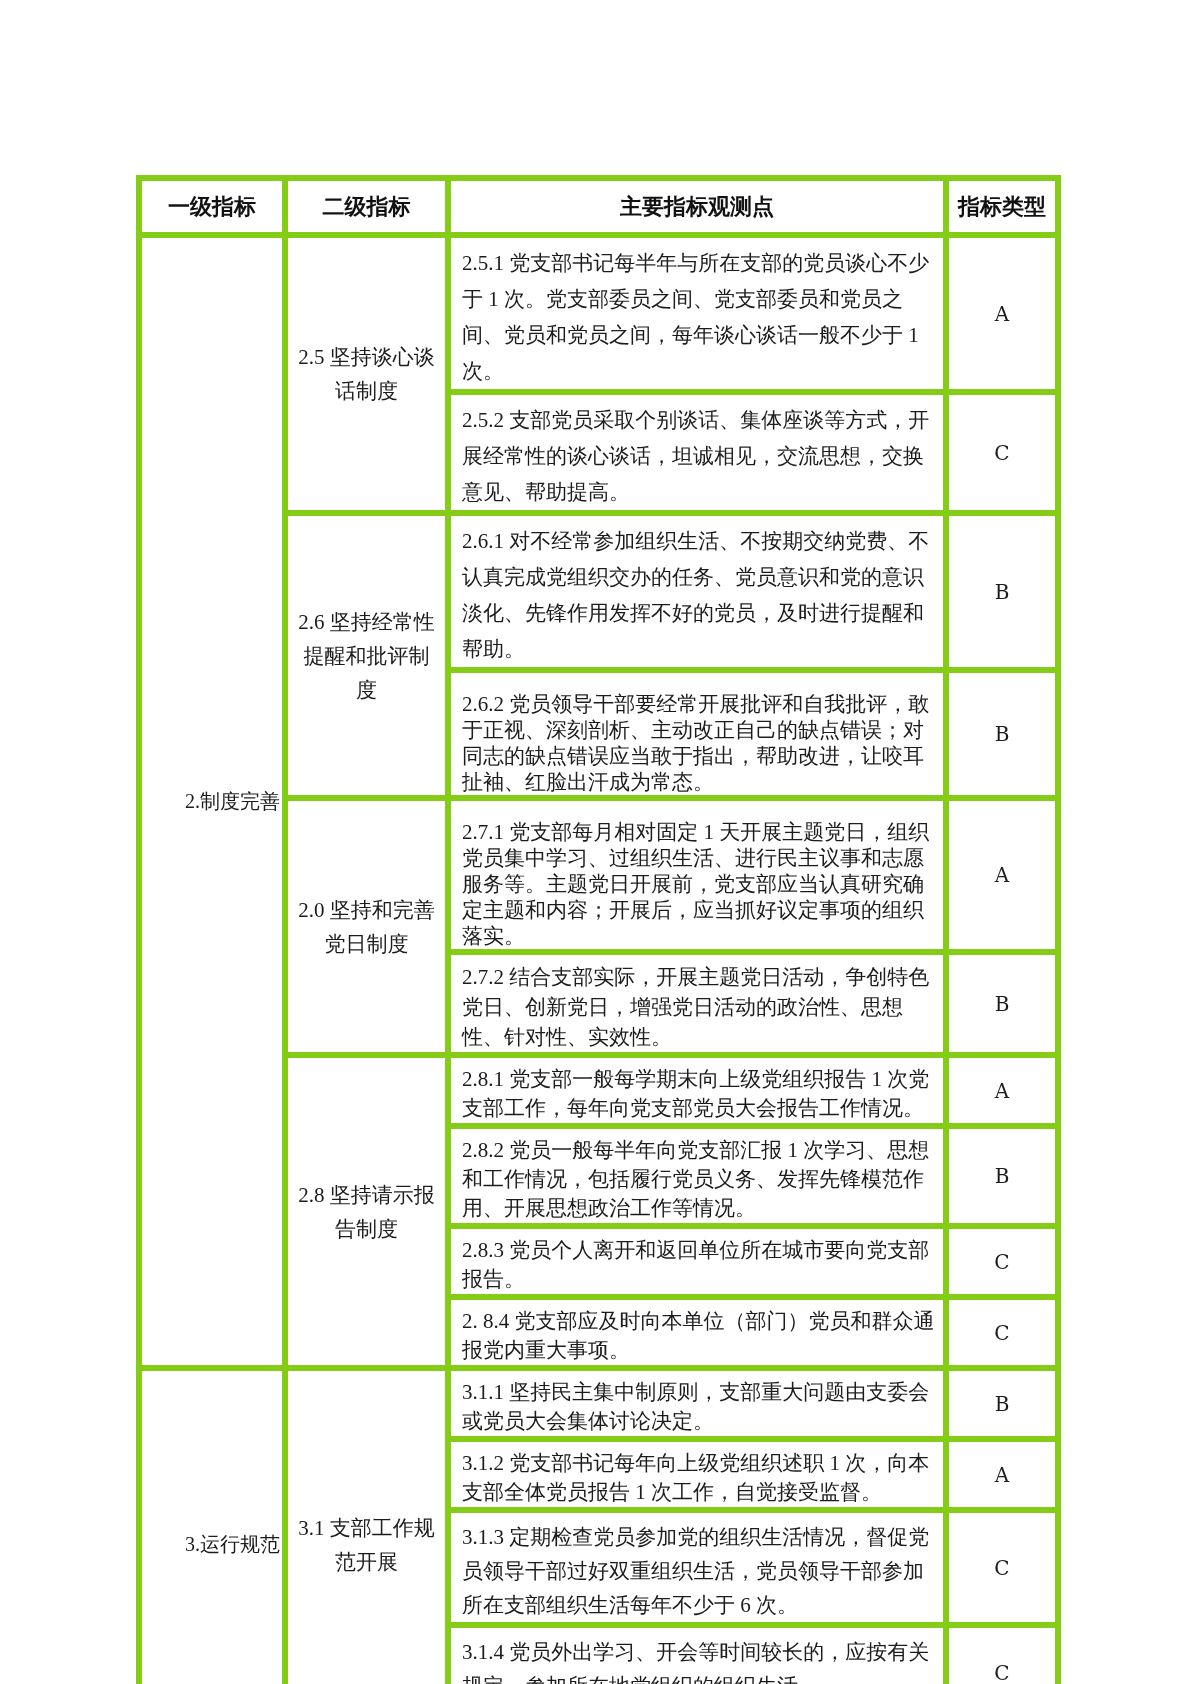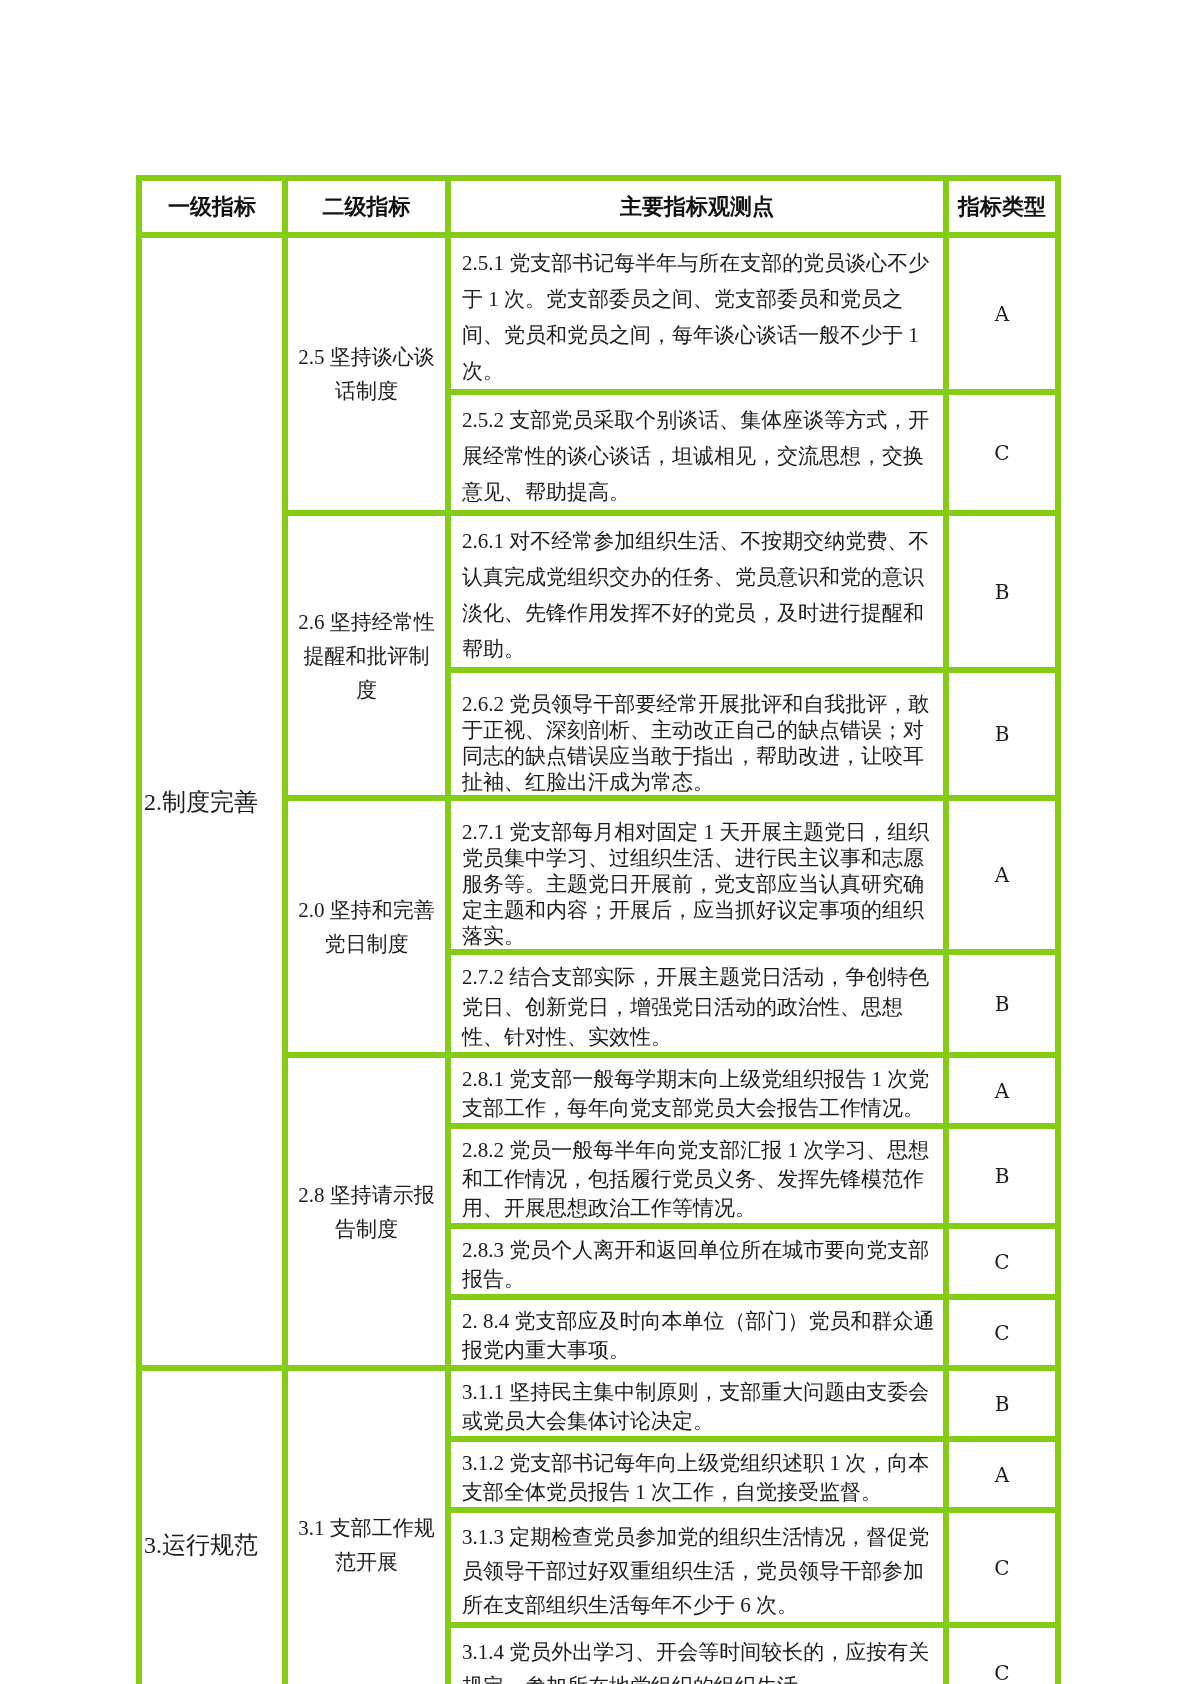--- a/index.html
+++ b/index.html
@@ -32,23 +32,23 @@
     height: 57px;
     font-family: "Liberation Sans", "DejaVu Sans", sans-serif;
     font-weight: bold;
     font-size: 22px;
     text-align: center;
     vertical-align: middle;
     color: #111;
     padding: 0;
   }
   td.lvl1 {
-    text-align: left;
+    text-align: right;
     vertical-align: middle;
-    font-size: 24px;
+    font-size: 20px;
     padding: 9px 2px;
   }
   td.lvl2 {
     text-align: center;
     vertical-align: middle;
     font-size: 21px;
     white-space: pre-line;
     line-height: 34px;
     padding: 12px 4px;
   }

